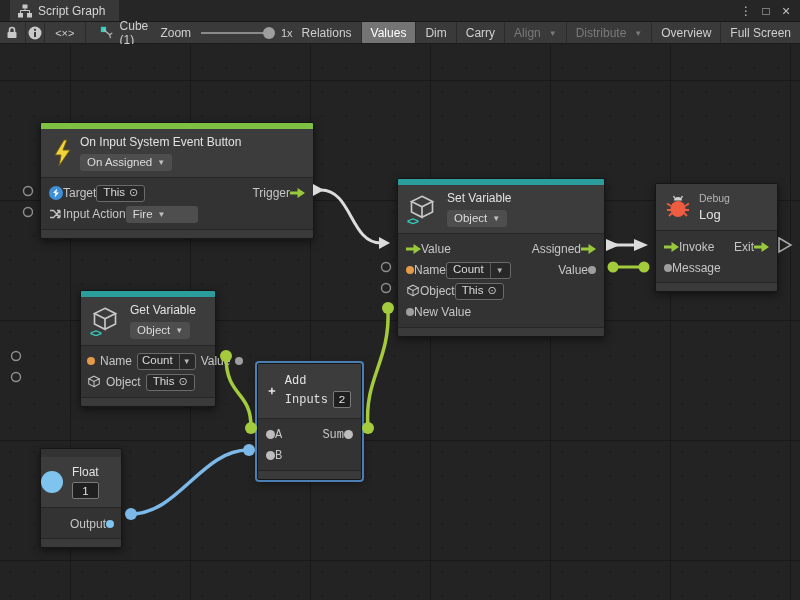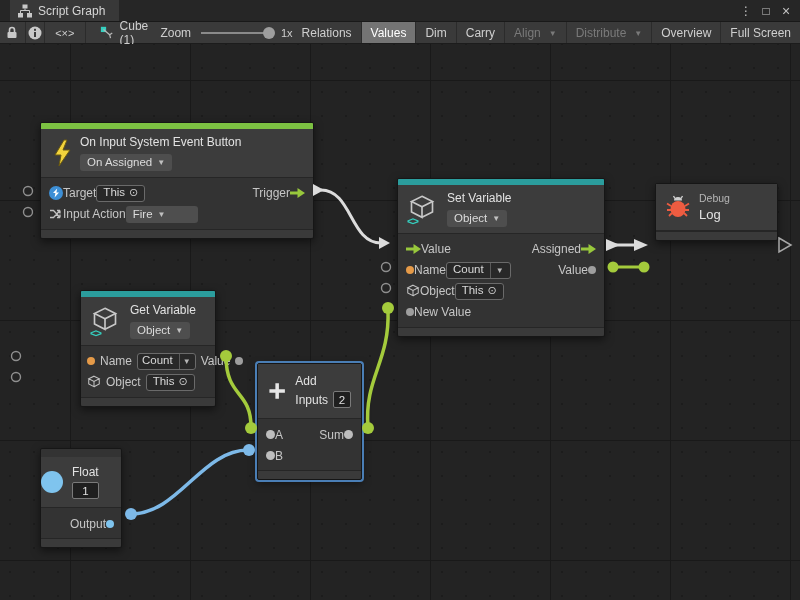--- a/index.html
+++ b/index.html
@@ -39,21 +39,21 @@
     background-size:24px 24px,120px 120px,120px 120px;
     background-position:22px 12px,70px 36px,70px 36px; }
 
   .layer { position:absolute; left:0; top:0; width:800px; height:600px; }
   svg.wires { pointer-events:none; }
   svg.wires path, svg.wires line, svg.wires circle, svg.wires polygon { pointer-events:auto; }
 
   
   .node { position:absolute; background:#333333; border:1px solid #161616; border-radius:2px;
     box-shadow:0 3px 9px rgba(0,0,0,.5); z-index:2; }
-  .node.selected { box-shadow:0 0 0 2px #4a7eb5, 0 3px 9px rgba(0,0,0,.5); }
+  .node.selected { box-shadow:0 0 0 2px #4a7eb5, 0 3px 9px rgba(0,0,0,.5);font-family:Liberation Mono, monospace; }
   .accent { height:6px; border-radius:1px 1px 0 0; }
   .nhead { background:#3c3c3c; display:flex; align-items:center; gap:9px; padding:6px 10px;
     border-bottom:1px solid #262626; }
   .ntitles { display:flex; flex-direction:column; gap:3px; }
   .ntitle { color:#e2e2e2; font-size:12px; }
   .nsub { color:#b5b5b5; font-size:10.5px; }
   .nbody { padding:5px 0 4px 0; }
   .nrow { display:flex; align-items:center; height:21px; padding:0 8px;
     font-size:12px; color:#c6c6c6; white-space:nowrap; }
   .sp { margin-left:auto; }
@@ -268,20 +268,36 @@
         <path d="M8 5.5a4 3.5 0 0 1 8 0z" fill="#cfcfcf"></path>
         <path d="M9 3.5 7.5 1M15 3.5 16.5 1" stroke="#cfcfcf" stroke-width="1.4"></path>
         <path d="M5 11 1 8.5M5 15H1M6 18l-3 3M19 11l4-2.5M19 15h4M18 18l3 3" stroke="#ee5c41" stroke-width="1.8"></path>
         <ellipse cx="12" cy="14" rx="7.5" ry="8" fill="#ee5c41"></ellipse>
       </svg>
       <div class="ntitles">
         <div class="nsub">Debug</div>
         <div class="ntitle" style="font-size:13px;">Log</div>
       </div>
     </div>
+    <div class="nbody">
+      <div class="nrow">
+        <svg width="15" height="10" viewBox="0 0 15 10">
+          <path d="M0 3.4h7.5V0L15 5 7.5 10V6.6H0z" fill="#98c83c"></path>
+        </svg>
+        <span>Invoke</span>
+        <span class="sp">Exit</span>
+        <svg width="15" height="10" viewBox="0 0 15 10">
+          <path d="M0 3.4h7.5V0L15 5 7.5 10V6.6H0z" fill="#98c83c"></path>
+        </svg>
+      </div>
+      <div class="nrow">
+        <span class="pdot"></span>
+        <span>Message</span>
+      </div>
+    </div>
     <div class="nfoot"></div>
   </div>
 
   <div class="node" style="left:80px; top:290px; width:136px;">
     <div class="accent" style="background:#2b9d9d;"></div>
     <div class="nhead">
       <span class="var-icon">
         <svg width="28" height="28" viewBox="0 0 24 24">
           <path d="M12 2l9 4.5L12 11 3 6.5z" fill="none" stroke="#c8c8c8" stroke-width="1.4"></path>
           <path d="M3 6.5v9l9 4.5v-9M21 6.5v9l-9 4.5" fill="none" stroke="#c8c8c8" stroke-width="1.4"></path>

